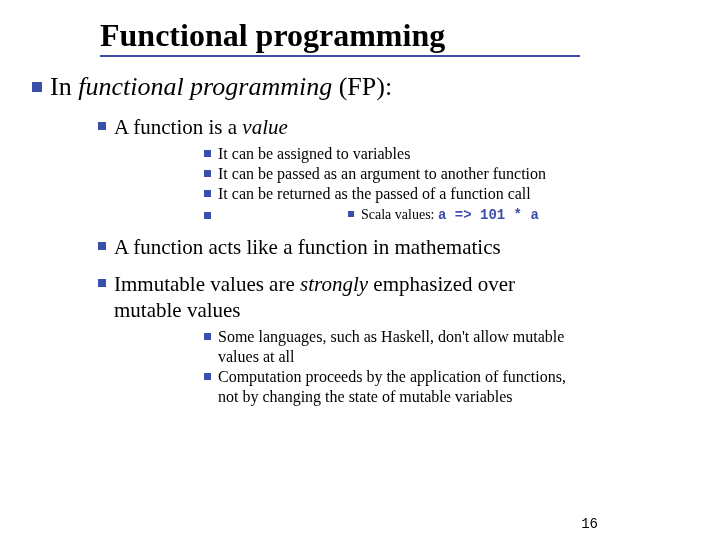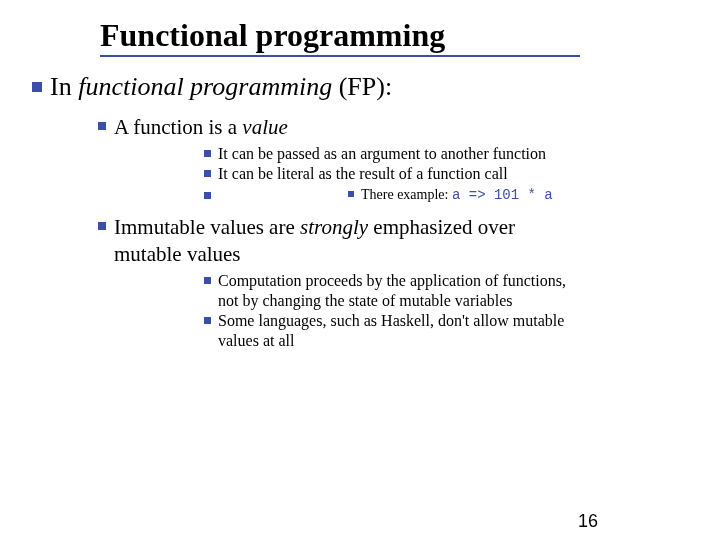--- a/index.html
+++ b/index.html
@@ -49,29 +49,29 @@
     background: #3a4fa8;
   }
   .lvl1 > li.sq::before { width: 10px; height: 10px; top: 11px; }
   .lvl2 > li.sq::before { width: 8px; height: 8px; top: 8px; }
   .lvl3 > li.sq::before { width: 7px; height: 7px; top: 6px; }
   .lvl4 > li.sq::before { width: 6px; height: 6px; top: 5px; }
   .gap-top { margin-top: 10px; }
   em.ital { font-style: italic; }
   .code {
     font-family: "Courier New", Courier, monospace;
-    font-weight: normal;
+    font-weight: bold;
     color: #3a4fa8;
   }
   .page-num {
     position: absolute;
     right: 10px;
     bottom: 8px;
-    font-family: Liberation Sans, sans-serif;
-    font-size: 18px;
+    font-family: Liberation Mono, monospace;
+    font-size: 14px;
     color: #000;
   }
 </style>
 </head>
 <body>
 
 <div class="slide">
 
   <div class="title-wrap">
     <h1 class="title">Functional programming</h1>
@@ -79,40 +79,42 @@
   </div>
 
   <ul class="lvl1">
     <li class="sq">
       <span>In </span><em class="ital">functional programming</em><span> (FP):</span>
 
       <ul class="lvl2">
         <li class="sq gap-top">
           <span>A function is a </span><em class="ital">value</em>
           <ul class="lvl3">
+            <li class="sq">It can be assigned to variables</li>
             <li class="sq">It can be passed as an argument to another function</li>
-            <li class="sq">It can be literal as the result of a function call</li>
+            <li class="sq">It can be returned as the passed of a function call</li>
             <li class="sq">
               <ul class="lvl4">
                 <li class="sq">
-                  <span>There example: </span><span class="code">a =&gt; 101 * a</span>
+                  <span>Scala values: </span><span class="code">a =&gt; 101 * a</span>
                 </li>
               </ul>
             </li>
           </ul>
         </li>
 
         <li class="sq gap-top">
+          <span>A function acts like a function in mathematics</span>
         </li>
 
         <li class="sq gap-top">
           <span>Immutable values are </span><em class="ital">strongly</em><span> emphasized over mutable values</span>
           <ul class="lvl3">
+            <li class="sq">Some languages, such as Haskell, don't allow mutable values at all</li>
             <li class="sq">Computation proceeds by the application of functions, not by changing the state of mutable variables</li>
-            <li class="sq">Some languages, such as Haskell, don't allow mutable values at all</li>
           </ul>
         </li>
       </ul>
     </li>
   </ul>
 
   <div class="page-num">16</div>
 </div>
 
 </body></html>

